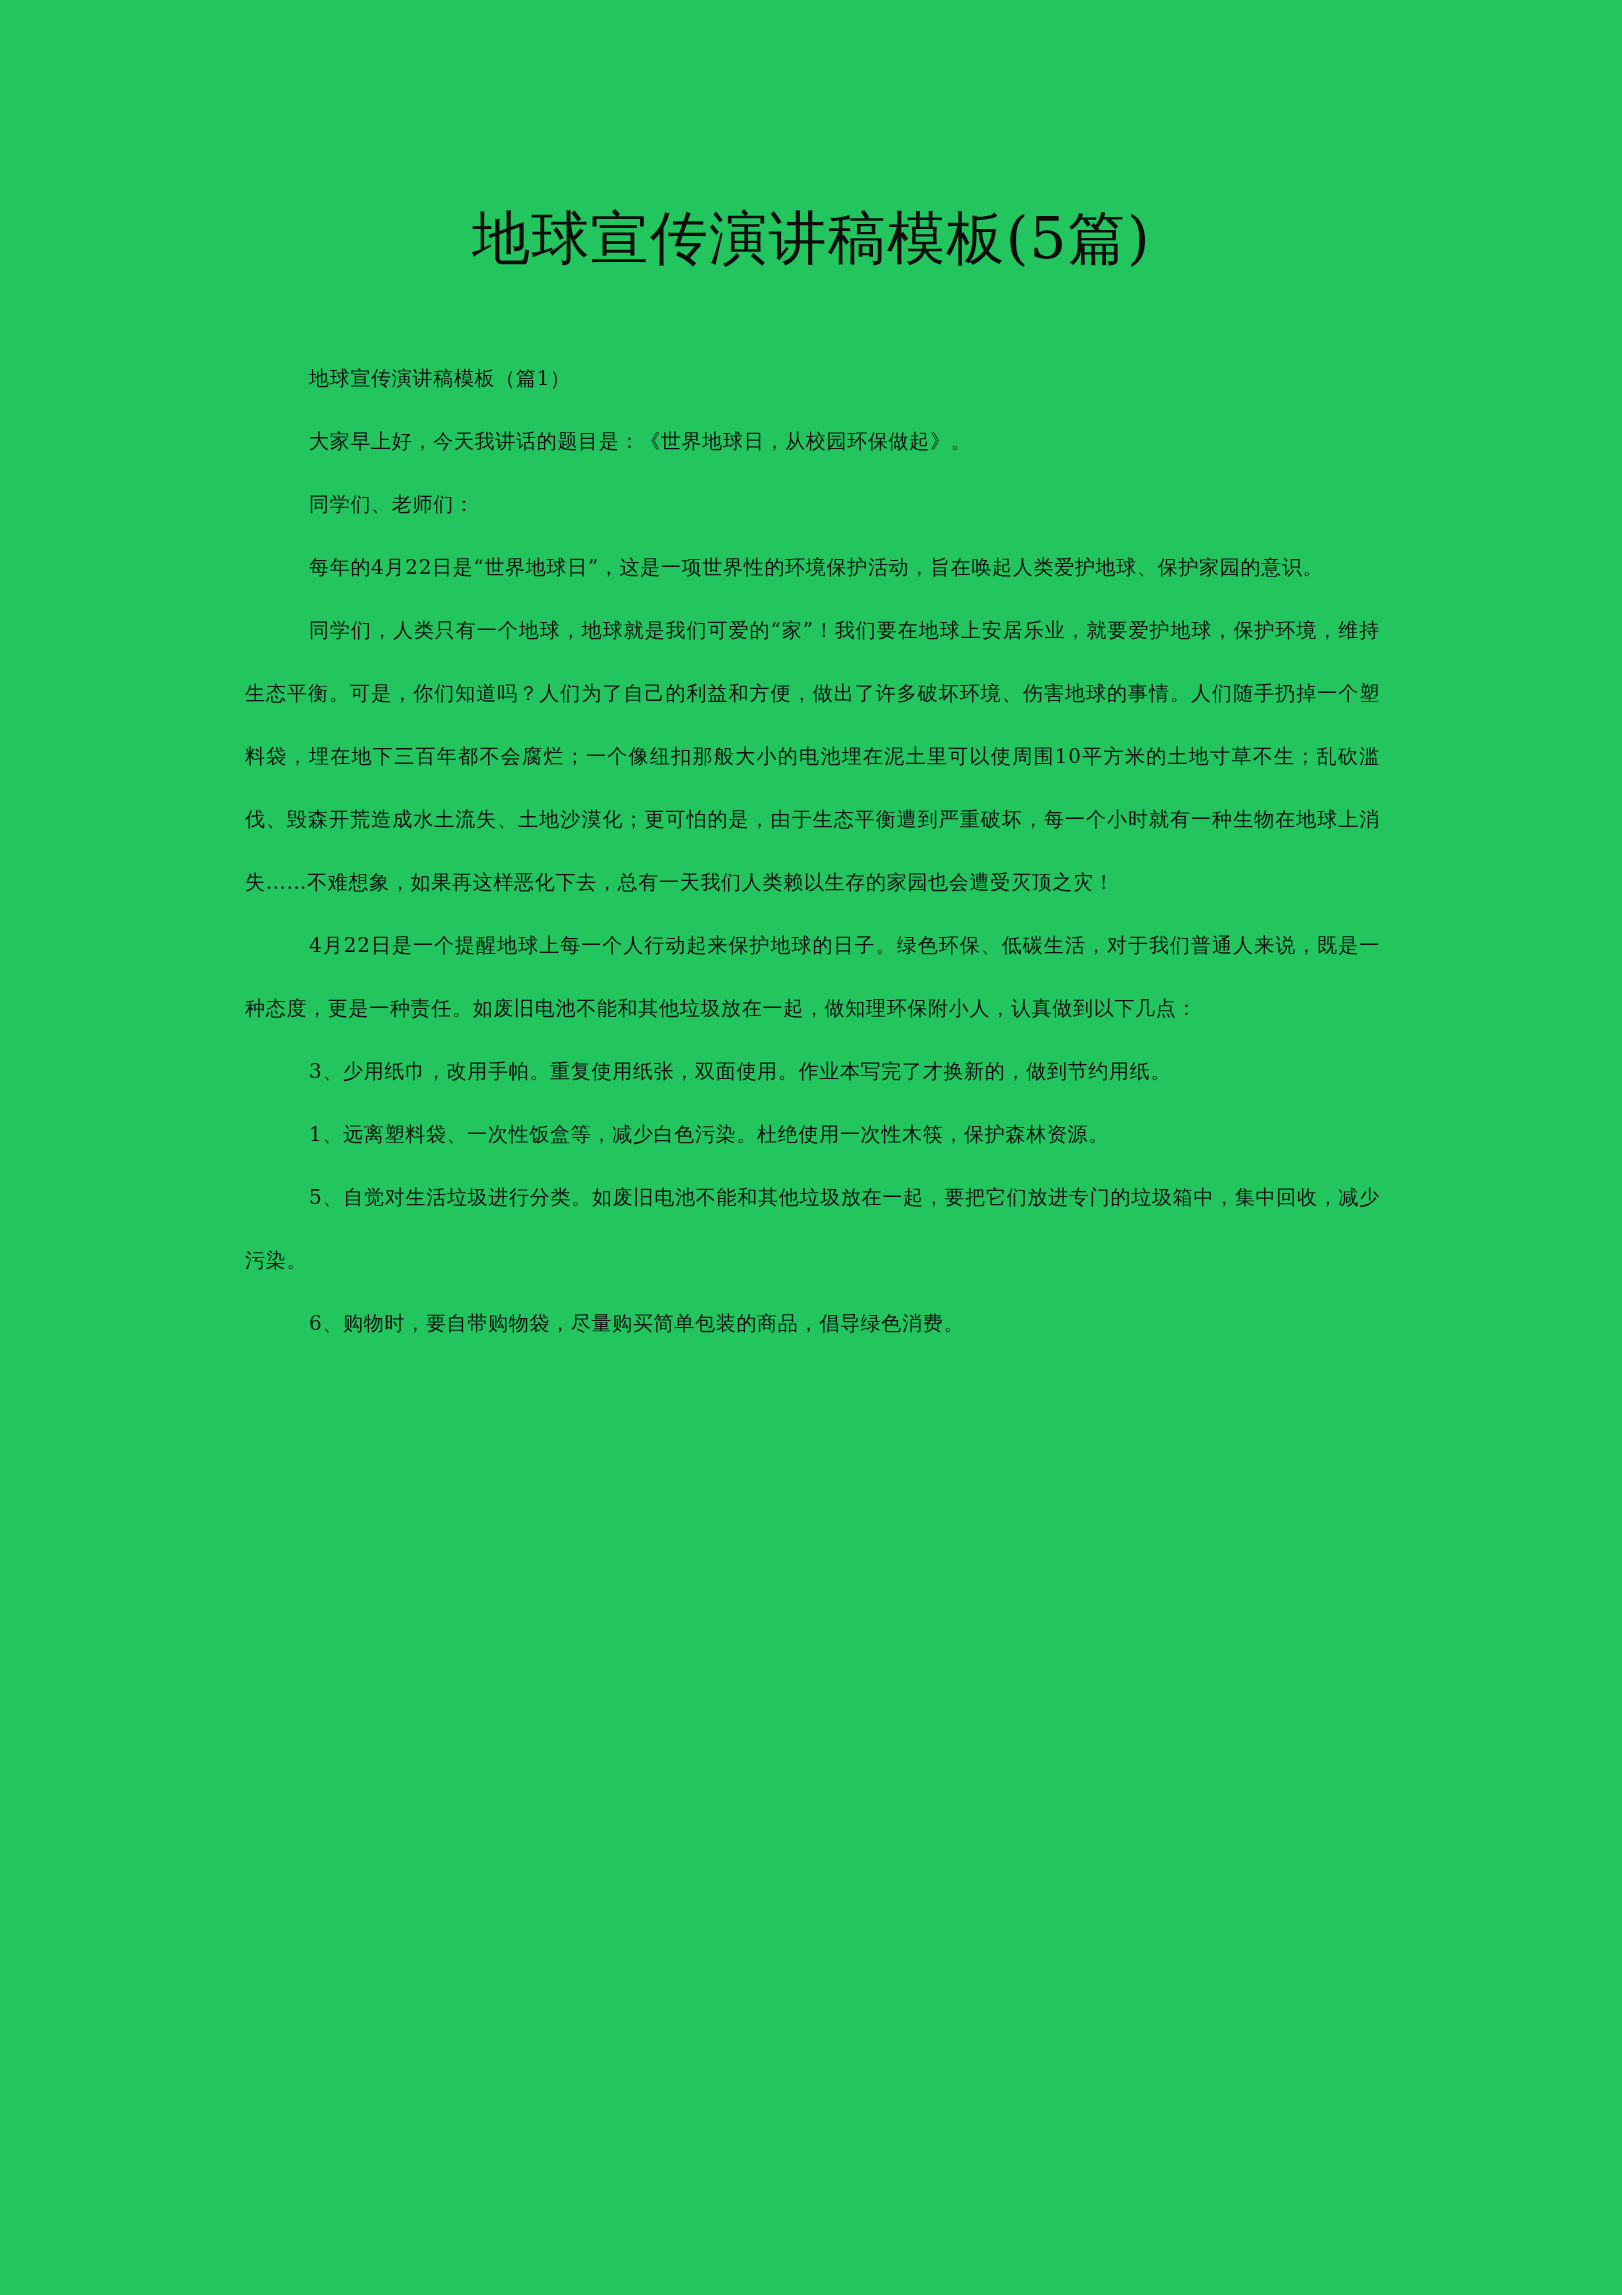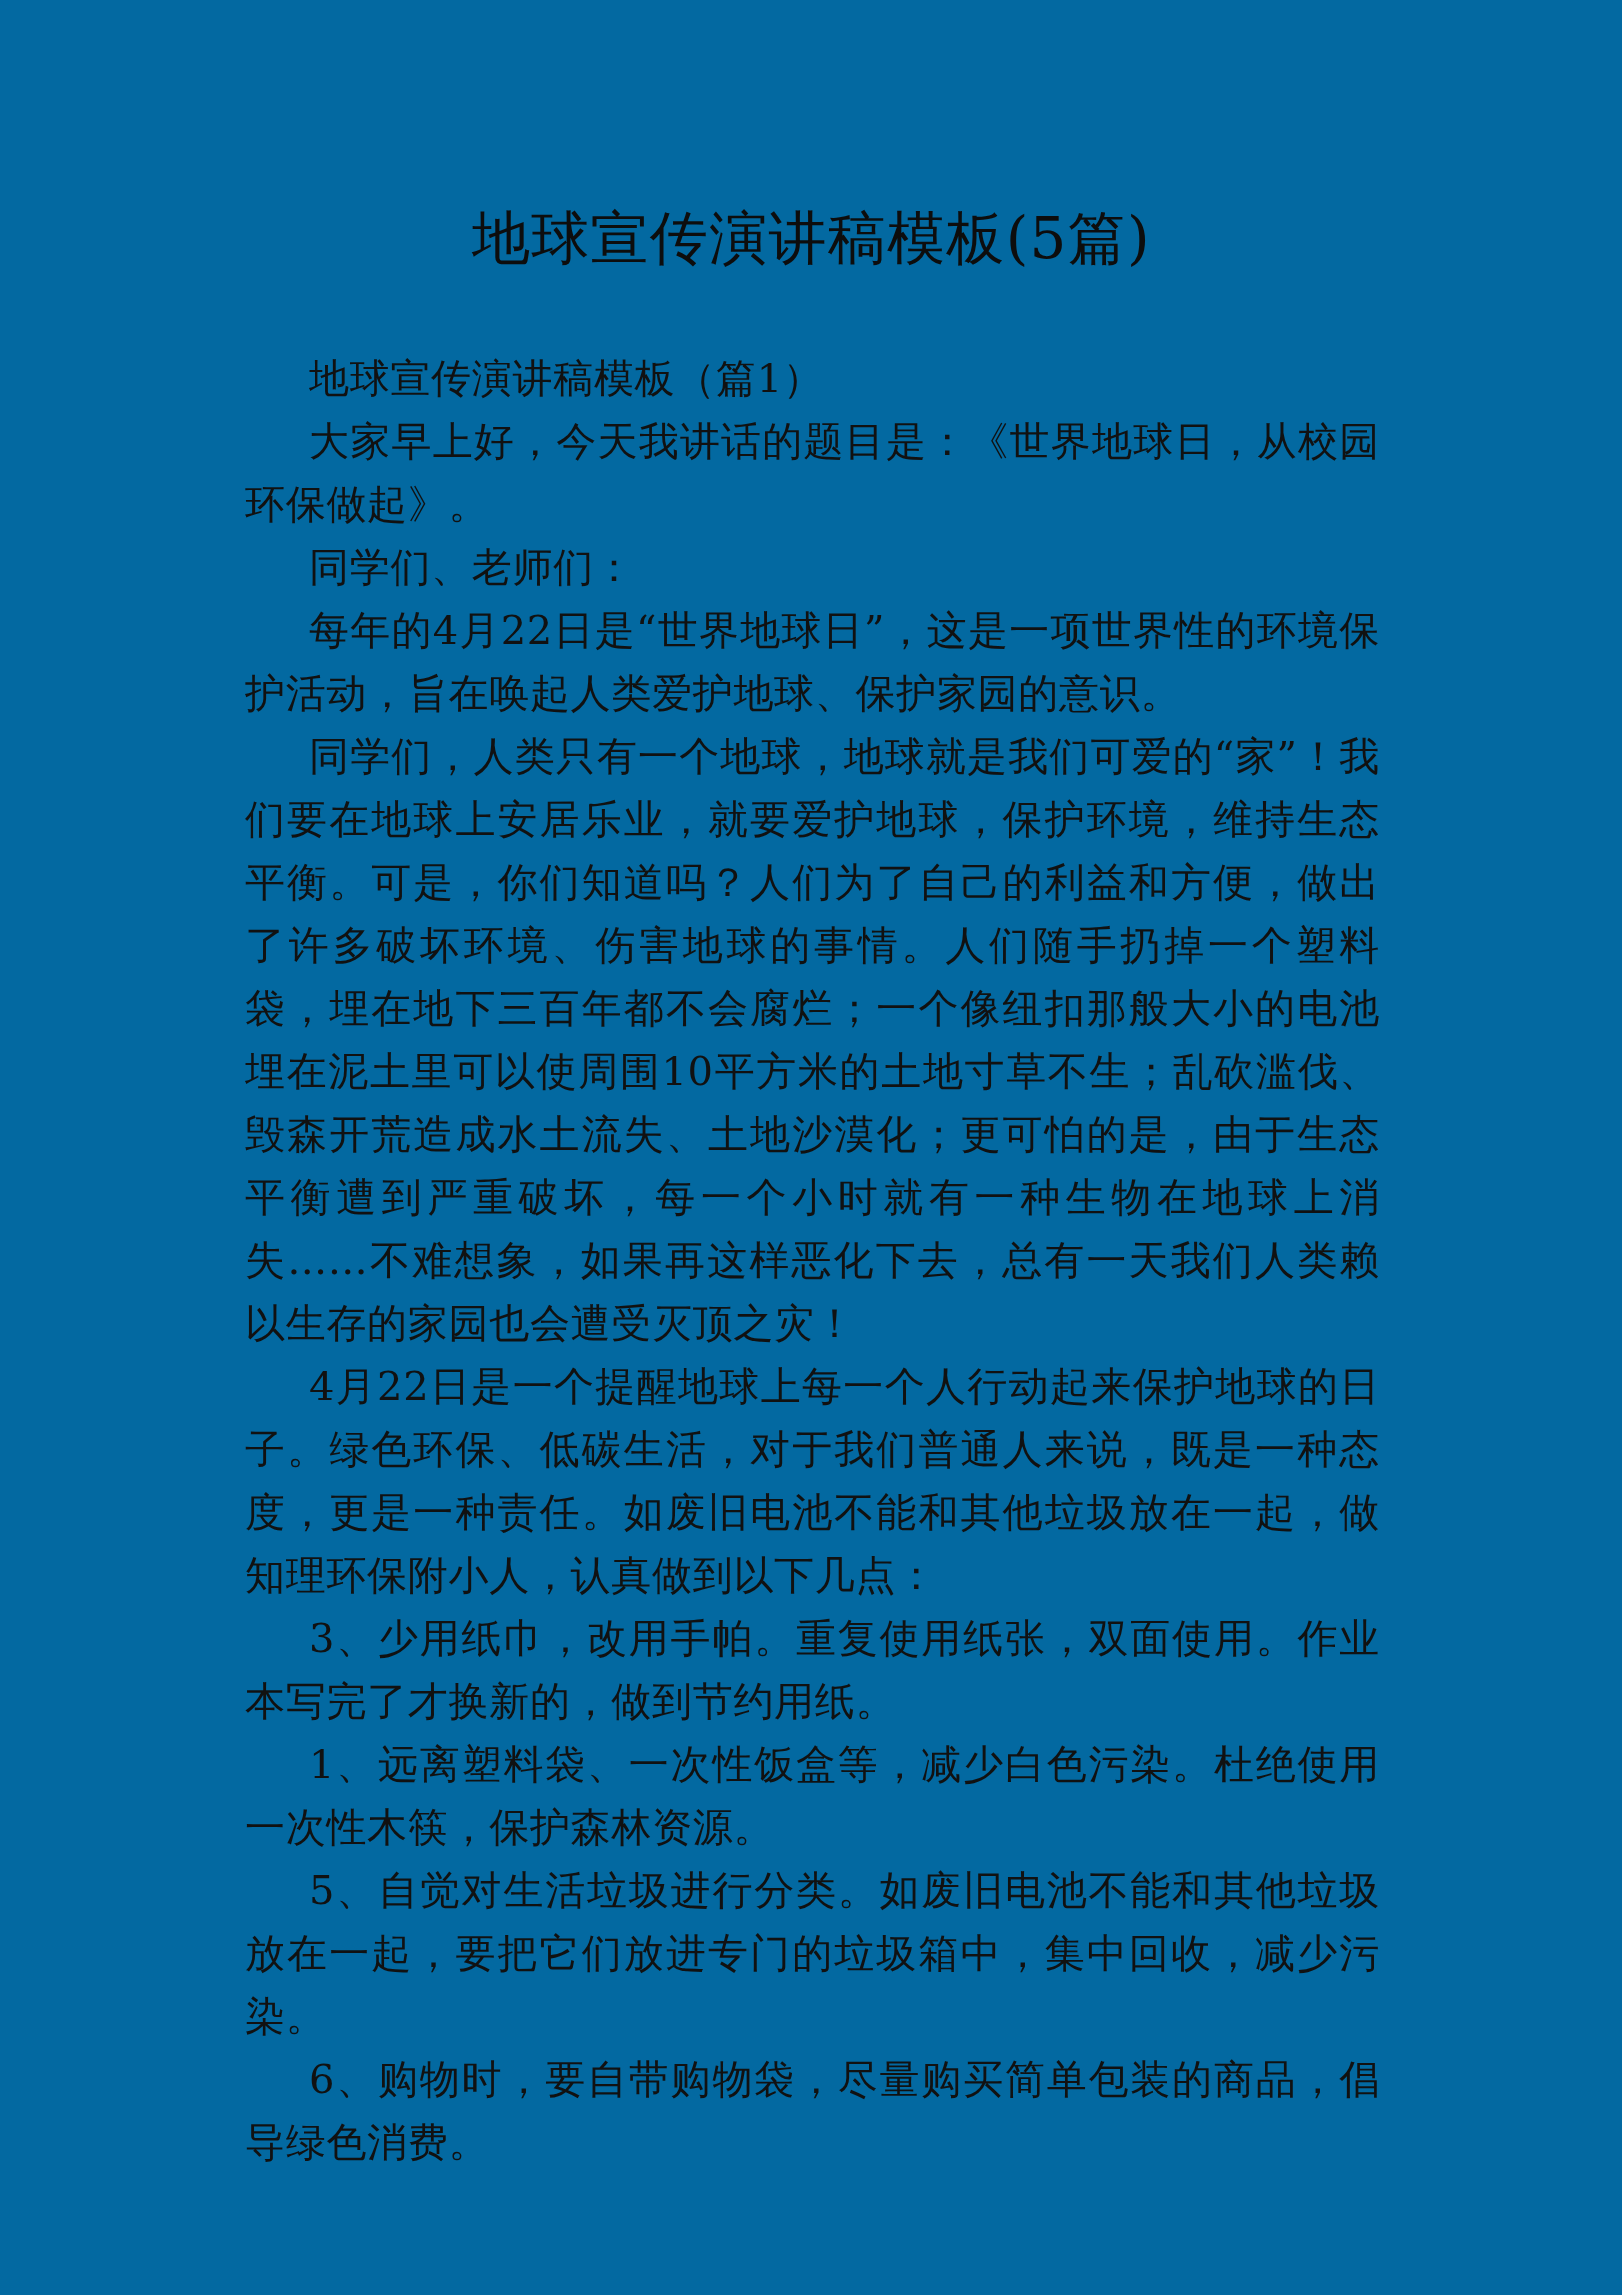--- a/index.html
+++ b/index.html
@@ -1,22 +1,22 @@
 <!DOCTYPE html>
 <html style="font-size:10.5px"><head>
 <meta charset="utf-8">
 <style>
   html, body { margin: 0; padding: 0; background: #ffffff; }
   body { width: 1623px; height: 2295px; position: relative; overflow: hidden;
          font-family: "DejaVu Serif", "Liberation Serif", serif; color: #111111; }
-  .page { position: absolute; left: 0; top: 0; width: 1623px; height: 2295px; background: #0369a1; }
+  .page { position: absolute; left: 0; top: 0; width: 1623px; height: 2295px; background: #22c55e; }
   .title { position: absolute; left: 0; width: 1623px; top: 196px; text-align: center;
            font-size: 58px; line-height: 85px; letter-spacing: 1.3px; color: #0d0d0d; }
   .body { position: absolute; left: 245px; top: 347px; width: 1135px; }
-  .para { font-size: 40px; line-height: 63px; margin: 0; text-indent: 64px;
+  .para { font-size: 20px; line-height: 63px; margin: 0; text-indent: 64px;
           text-align: justify; text-justify: inter-character; word-break: break-all; letter-spacing: 0.7px; }
   .para.heading { text-indent: 64px; }
 </style>
 </head>
 <body>
 
 <div class="page">
   <div class="title">地球宣传演讲稿模板(5篇)</div>
 
   <div class="body">

